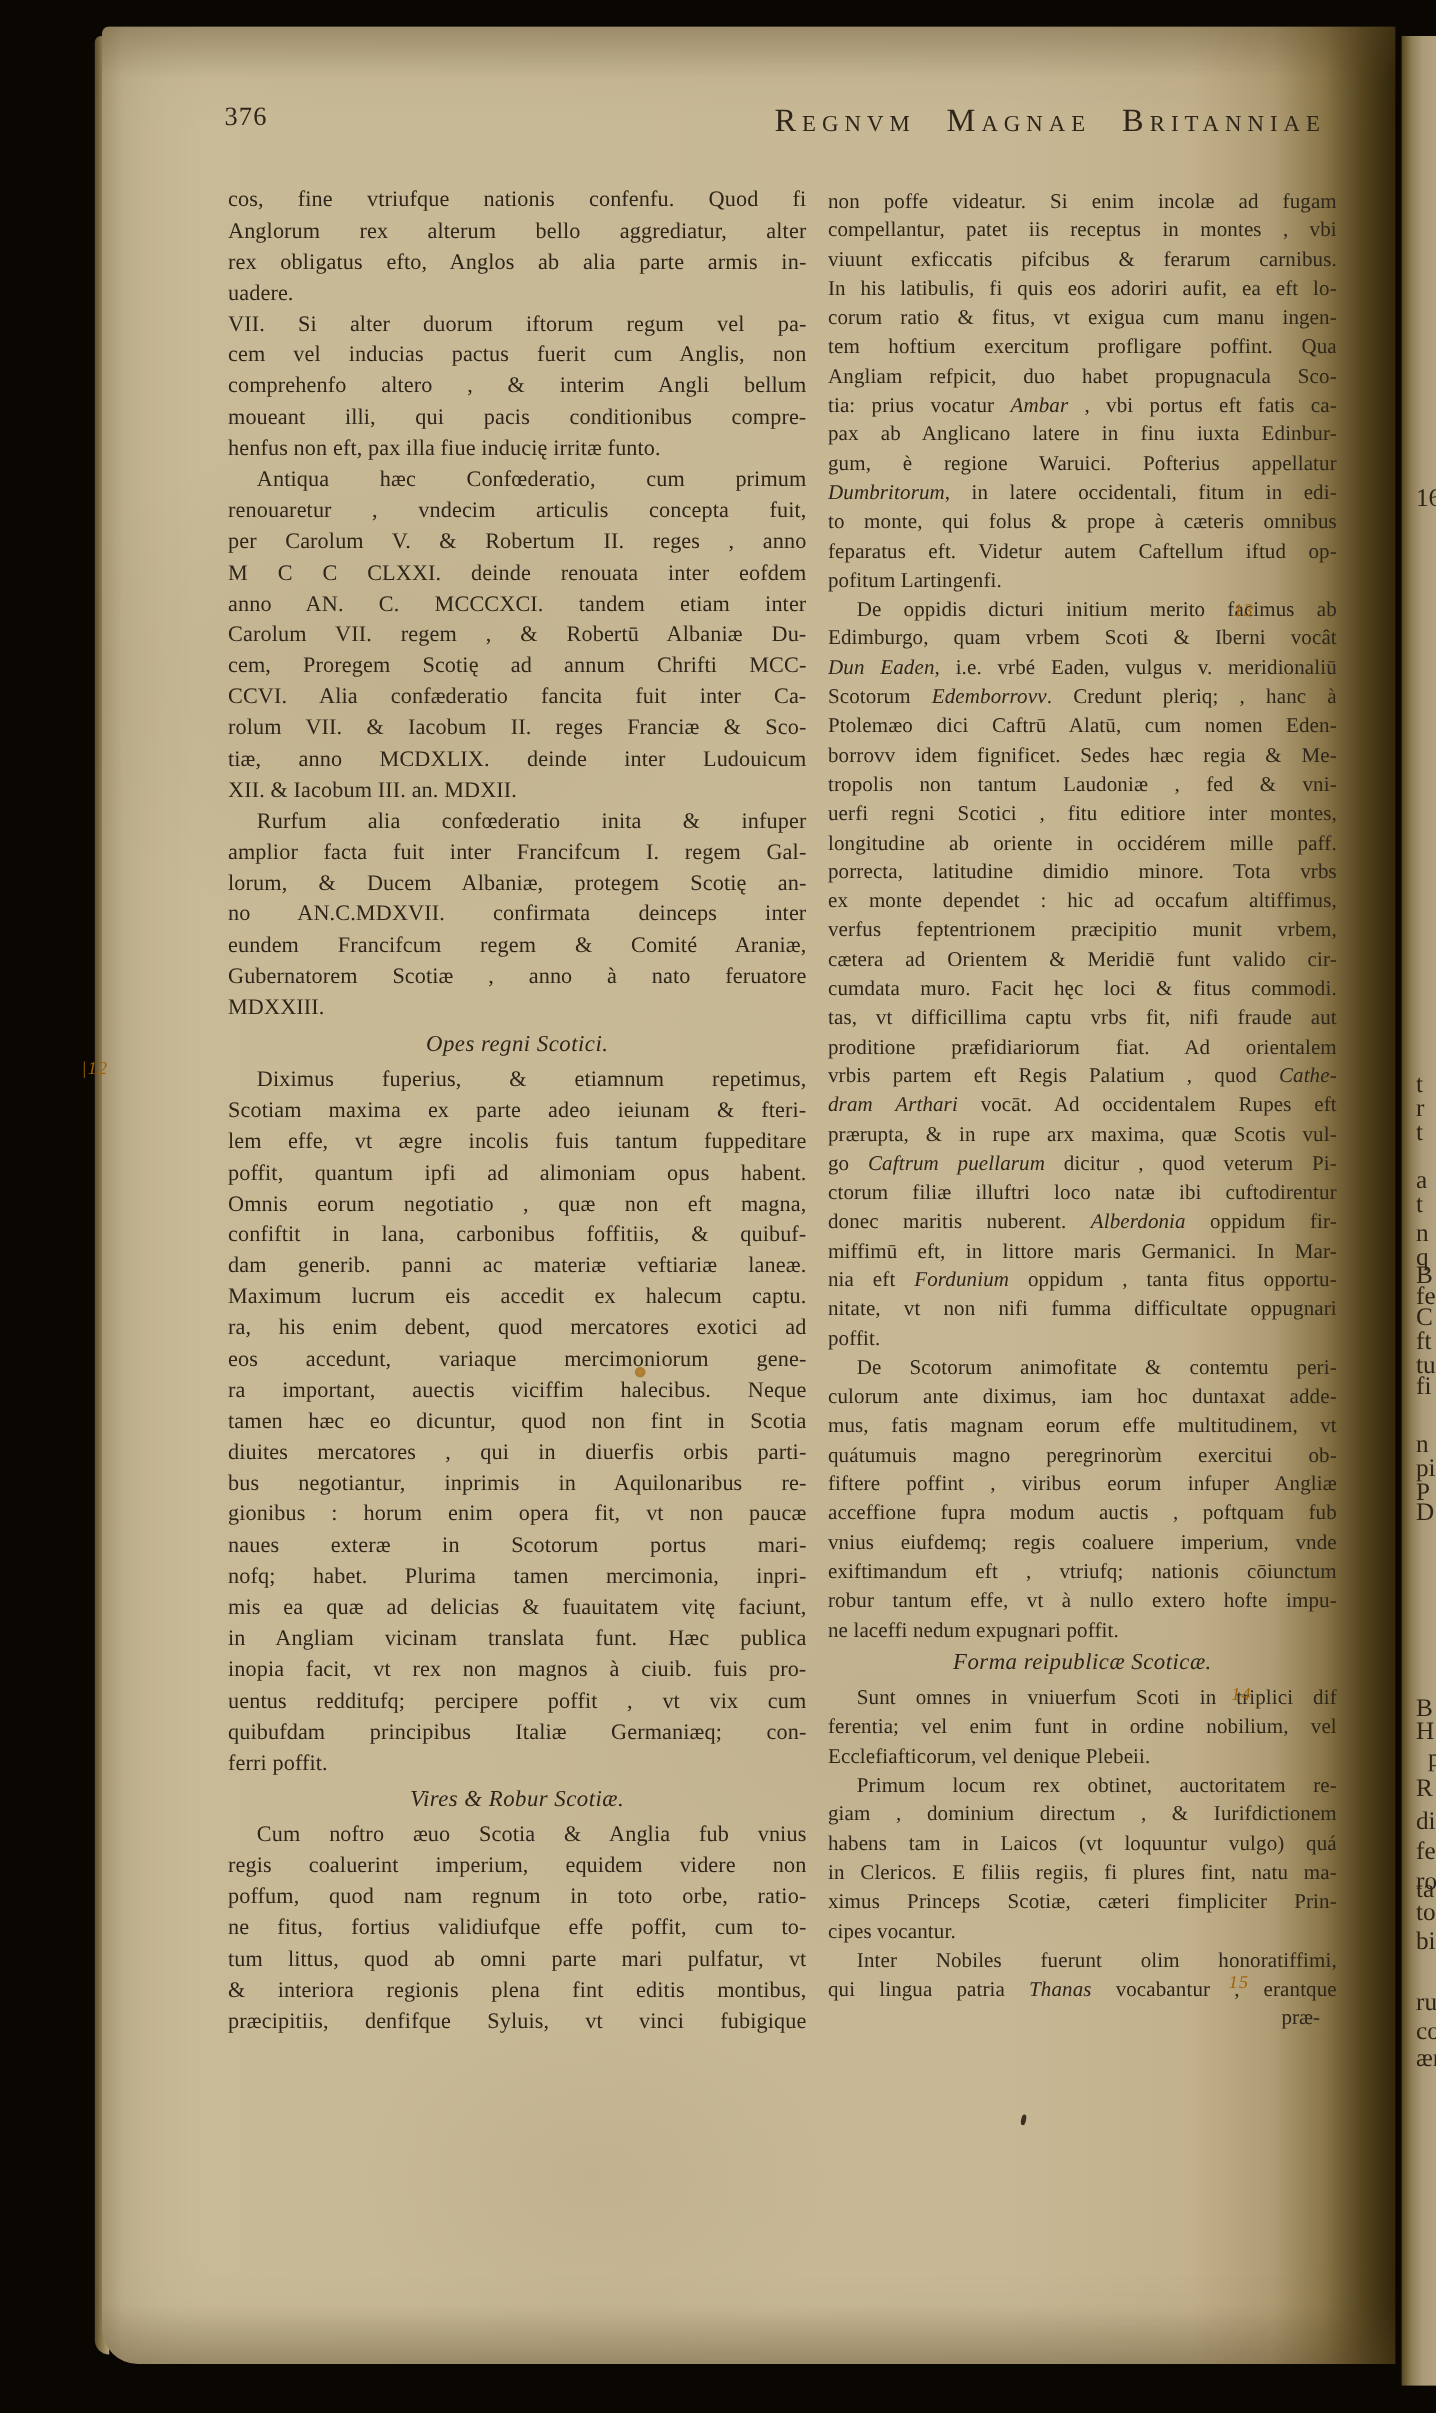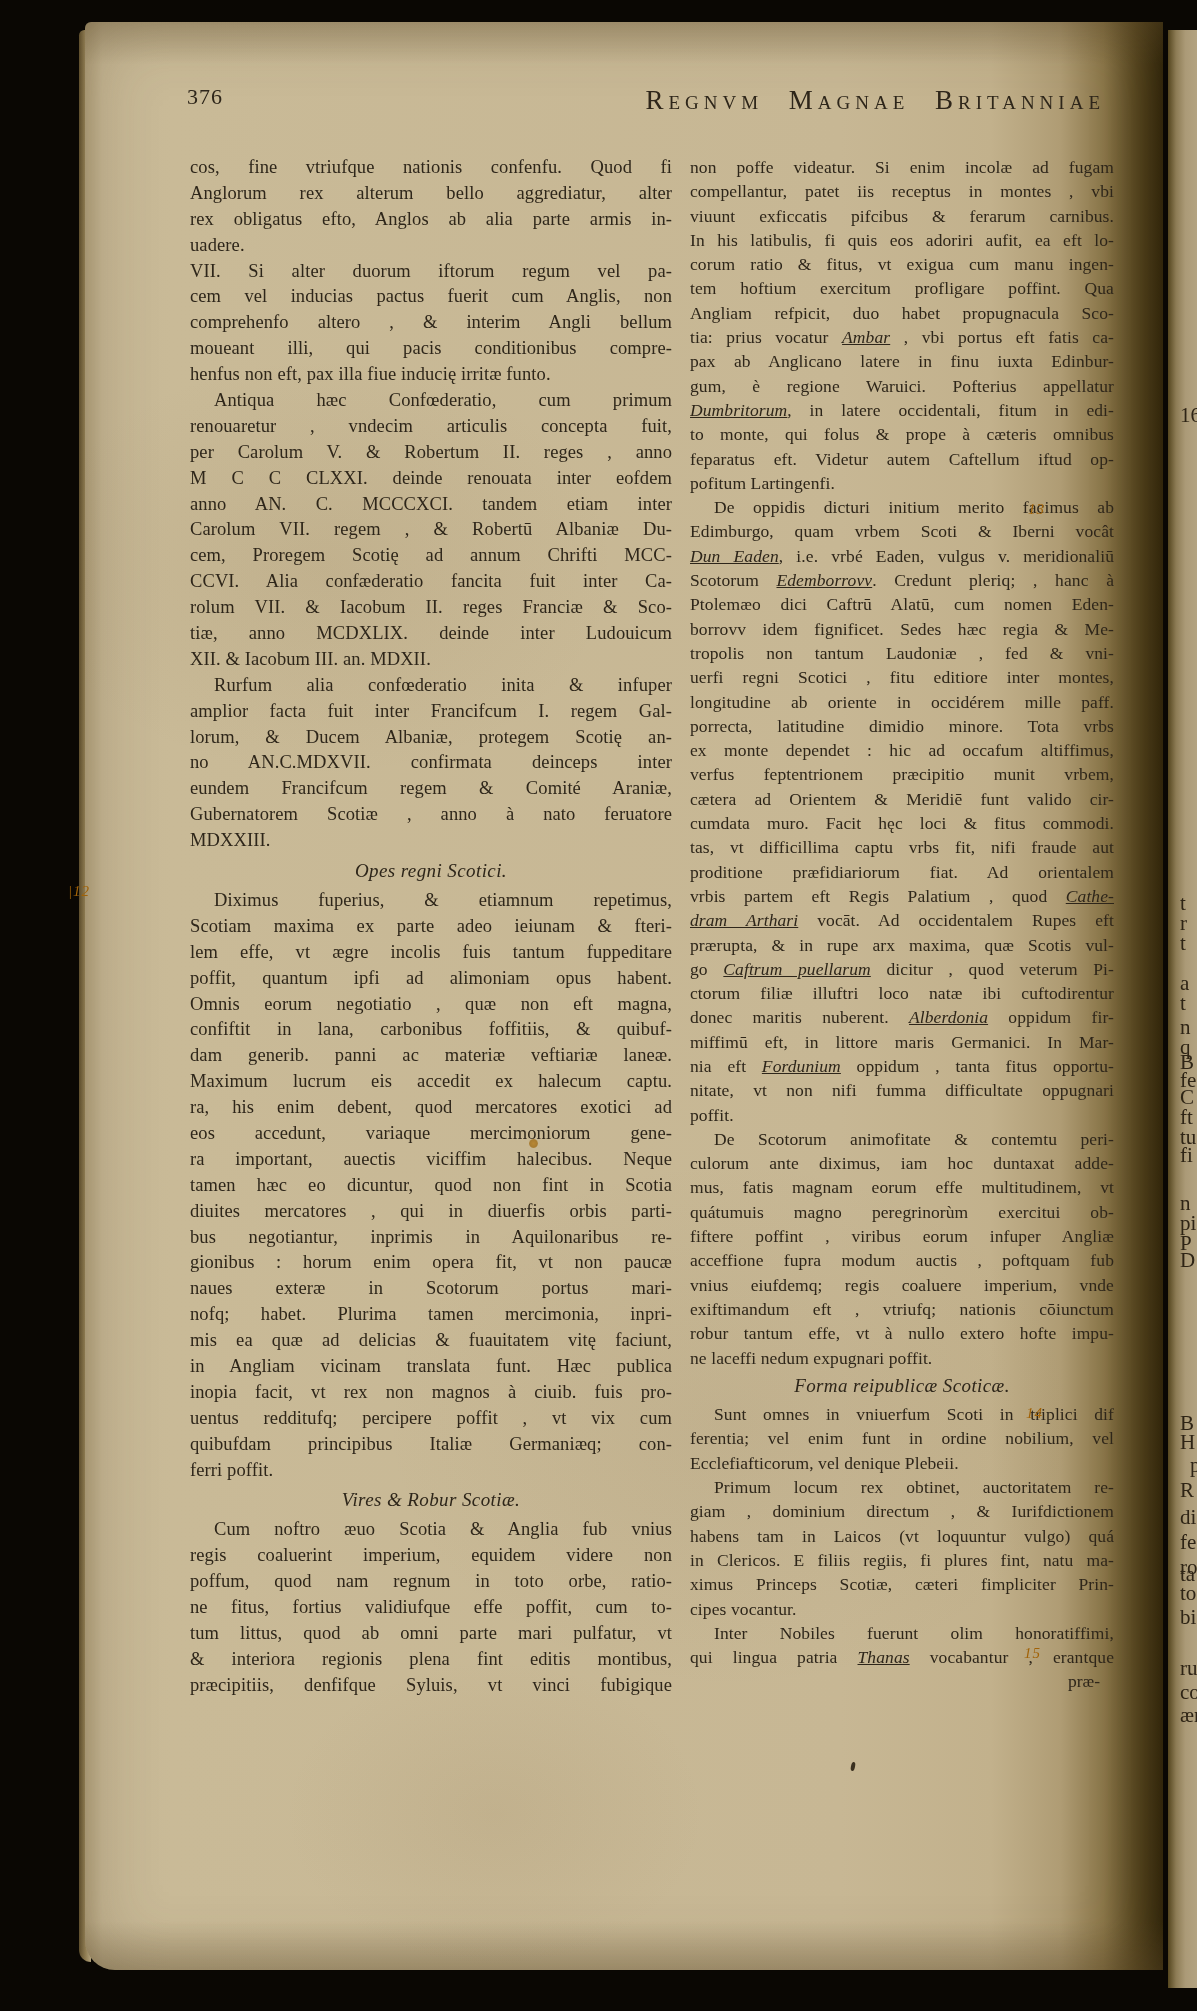--- a/index.html
+++ b/index.html
@@ -69,21 +69,21 @@
   
   .stain{
     position:absolute;left:529px;top:1139px;width:9px;height:9px;border-radius:50%;
     background:radial-gradient(circle,#b47b1c 0,#a06d18 60%,rgba(160,109,24,0) 100%);
     opacity:.8;
   }
   .ink-mark{
     position:absolute;left:851px;top:1762px;width:4px;height:9px;border-radius:2px/4px;
     background:#3a3020;transform:rotate(12deg);
   }
-  i{font-style:italic;text-decoration:underline;}
+  i{font-style:italic;}
 </style>
 </head>
 <body>
 
 <div class="page-edge"></div>
 
 <div class="page">
   <div class="page-number">376</div>
   <div class="running-header">Regnvm Magnae Britanniae</div>
   <div class="column col-left">

